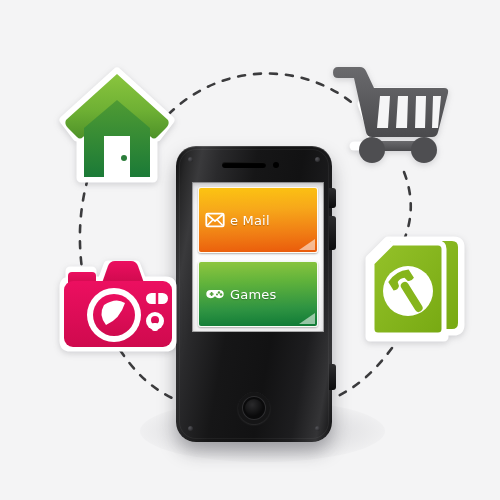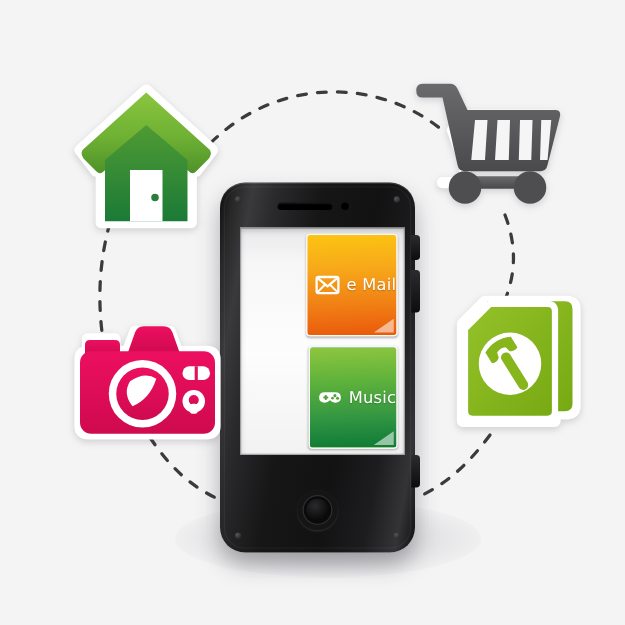--- a/index.html
+++ b/index.html
@@ -135,31 +135,30 @@
   .side-btn.sb1 { top: 42px; height: 20px; }
   .side-btn.sb2 { top: 70px; height: 34px; }
   .side-btn.sb3 { top: 218px; height: 26px; }
 
   
   .screen {
     position: absolute;
     left: 16px;
     top: 36px;
     width: 132px;
-    height: 182px;
+    height: 150px;
     background: linear-gradient(180deg, #e8e8ea 0%, #f7f7f8 16%, #fdfdfd 55%, #f2f2f3 100%);
     box-shadow:
       inset 0 0 0 1px rgba(0,0,0,0.28),
       inset 0 2px 5px rgba(0,0,0,0.22);
     padding: 5px 6px;
     box-sizing: border-box;
     display: flex;
     flex-direction: column;
     gap: 8px;
-    align-items: flex-end;
   }
 
   
   .menu-row {
     position: relative;
     flex: 1 1 0;
     border-radius: 3px;
     border: 1px solid rgba(255,255,255,0.95);
     display: flex;
     align-items: center;
@@ -387,21 +386,21 @@
               <path d="M 7.5,7.5 L 16.5,7.5 Q 21.5,7.5 21.5,12 Q 21.5,16.5 16.5,16.5 Q 14,16.5 12,14.5 Q 10,16.5 7.5,16.5 Q 2.5,16.5 2.5,12 Q 2.5,7.5 7.5,7.5 Z" fill="#fff"></path>
               <g fill="#53a13b">
                 <rect x="6.1" y="11.1" width="4.4" height="1.8" rx="0.6"></rect>
                 <rect x="7.4" y="9.8" width="1.8" height="4.4" rx="0.6"></rect>
                 <circle cx="16.3" cy="10.4" r="1.35"></circle>
                 <circle cx="18.6" cy="12.6" r="1.35"></circle>
                 <circle cx="14.2" cy="12.6" r="1.15"></circle>
               </g>
             </svg>
           </span>
-          <span class="menu-label">Music</span>
+          <span class="menu-label">Games</span>
         </div>
 
 
 
 
       </div>
 
       <div class="home-btn"></div>
     </div>
   </div>

